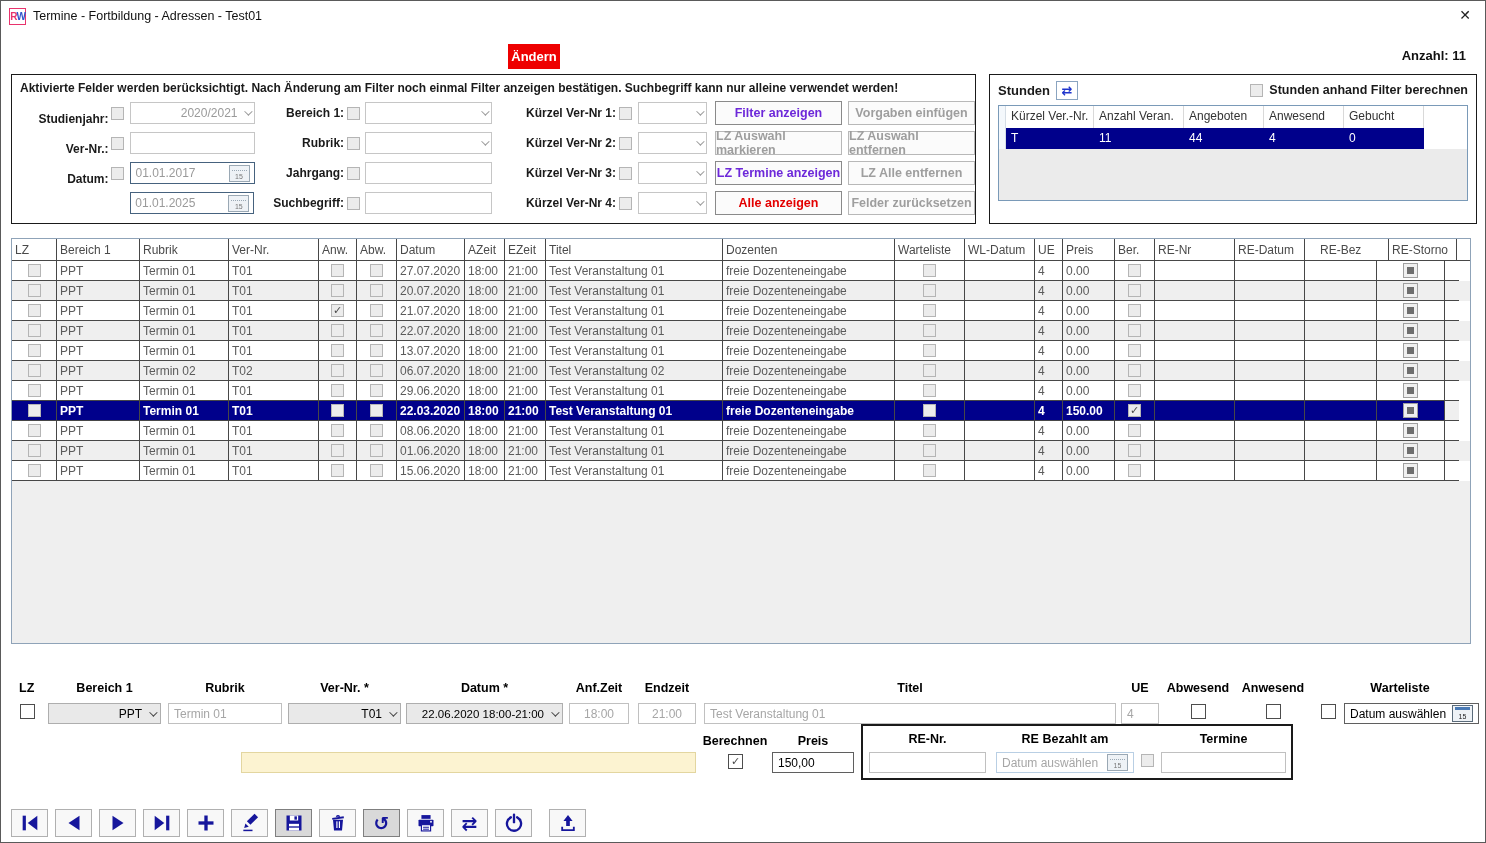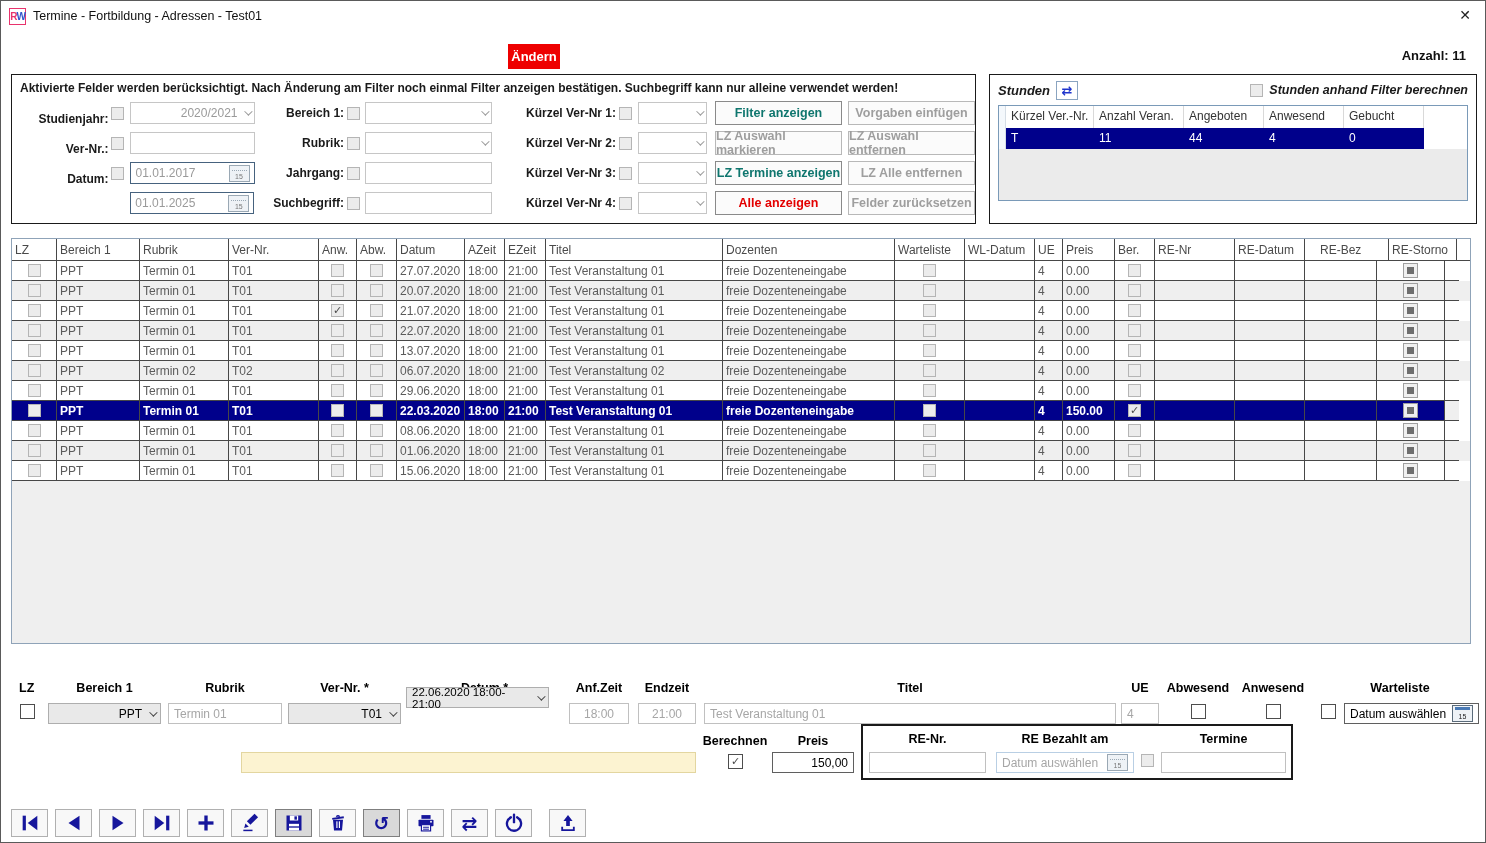--- a/index.html
+++ b/index.html
@@ -35,28 +35,28 @@
   .sel-fld{justify-content:flex-end;gap:6px;}
   .chev{width:6px;height:6px;border-right:1.5px solid #999;border-bottom:1.5px solid #999;transform:rotate(45deg) translateY(-2px);flex:none;}
   .chev.dark{border-color:#444;}
   .date-fld{border:1px solid #46627e;justify-content:space-between;}
   .cal{width:21px;height:17px;border:1px solid #9aa8b4;background:#eef2f6;position:relative;font-size:7px;color:#777;display:flex;align-items:flex-end;justify-content:center;line-height:1.1;flex:none;}
   .cal::before{content:"";position:absolute;top:1px;left:2px;right:2px;height:3px;border-bottom:1px dotted #9aa8b4;}
   .cal.blue{border-color:#5a6b7a;color:#222;}
   .cal.blue::before{border-bottom:none;background:#4a7ab5;}
   .fbtn{height:24px;border:1px solid #b8b8b8;background:#fbfbfb;display:flex;align-items:center;justify-content:center;font-weight:bold;font-size:12.5px;}
   .w127{width:127px;flex:none;}
-  .fbtn.primary{color:#0f766e;border-color:#8a8a8a;}
+  .fbtn.primary{color:#6d28d9;border-color:#8a8a8a;}
   .fbtn.muted{color:#9e9e9e;}
   .fbtn.danger{color:#e30000;border-color:#8a8a8a;}
   .ml6{margin-left:6px;} .ml5{margin-left:5px;} .ml8{margin-left:8px;}
   .w126{width:126px;} .w129{width:129px;} .w70{width:70px;}
   
   .stunden-panel{position:absolute;left:988px;top:73px;width:488px;height:150px;border:1px solid #1a1a1a;background:#fff;padding:4px 8px;}
-  .stunden-head{display:flex;align-items:center;height:22px;font-style:italic;}
+  .stunden-head{display:flex;align-items:center;height:22px;}
   .stunden-title{font-weight:bold;font-size:13px;}
   .refresh-box{width:22px;height:19px;border:1px solid #8aa4c0;margin-left:6px;display:flex;align-items:center;justify-content:center;color:#1f35cc;font-size:13px;font-weight:bold;}
   .stunden-cbwrap{margin-left:auto;display:flex;align-items:center;gap:6px;font-weight:bold;font-size:12.5px;}
   .stunden-table{margin-top:4px;border:1px solid #7a9ab8;height:96px;background:#ebebeb;overflow:hidden;}
   .st-row{display:flex;height:22px;background:#fff;}
   .st-row .gut{width:7px;background:#f4f8fc;border-right:1px solid #d5dde5;flex:none;}
   .st-cell{padding:3px 5px;color:#333;border-right:1px solid #d9d9d9;overflow:hidden;white-space:nowrap;}
   .st-data{background:#fff;height:21px;}
   .st-data .st-cell{background:#00008b;color:#fff;border-right:1px solid #00008b;}
   .st-data .fillc{background:#fff !important;border-right:none !important;}
@@ -74,21 +74,21 @@
   .td.extra,.th.extra{border-right:none;}
   .filler{height:162px;background:#efefef;}
   
   .form-area{position:absolute;left:0;top:672px;width:1486px;height:118px;}
   .flabel2{position:absolute;font-weight:bold;font-size:12.5px;color:#000;text-align:center;white-space:nowrap;}
   .inp{position:absolute;height:21px;border:1px solid #c0c0c0;background:#fff;display:flex;align-items:center;padding:0 5px;color:#a6a6a6;font-size:12px;}
   .inp.sel2{background:#e9e9e9;border-color:#aeaeae;color:#000;justify-content:flex-end;gap:7px;}
   .inp.center{justify-content:center;}
   .inp.dark{border-color:#5f5f5f;color:#000;}
   .inp.cream{background:#fcf3d1;border-color:#e3d6a0;}
-  .inp.right{justify-content:flex-end;color:#000;border-color:#5f5f5f;}
+  .inp.right{justify-content:flex-start;color:#000;border-color:#5f5f5f;}
   .groupbox{position:absolute;left:860px;top:51px;width:432px;height:56px;border:2px solid #1a1a1a;}
   
   .toolbar{position:absolute;left:10px;top:808px;display:flex;align-items:center;}
   .tbtn{width:37px;height:28px;border:1px solid #b0b0b0;background:#f8f8f8;margin-right:7px;display:flex;align-items:center;justify-content:center;color:#16169c;}
   .tbtn.pressed{background:#d9d9d9;border-color:#7f7f7f;}
   .tbtn svg{display:block;}
   .tbtn .glyph{font-size:19px;font-weight:bold;line-height:1;}
   .tb-gap{width:10px;}
   .tb-note{display:flex;align-items:center;gap:7px;margin-left:8px;}
   .tb-note .txt{color:#e8000d;font-weight:bold;font-size:12.5px;white-space:nowrap;}
@@ -660,21 +660,21 @@
         <span>Termin 01</span>
       </div>
 
     <div class="flabel2" style="left:287px;width:113px;top:8px;">Ver-Nr. *</div>
     <div class="inp sel2" style="left:287px;width:113px;top:30px;">
         <span>T01</span>
         <span class="chev dark"></span>
       </div>
 
     <div class="flabel2" style="left:405px;width:157px;top:8px;">Datum *</div>
-    <div class="inp sel2" style="left:405px;width:143px;top:14px;font-size:11.5px;">
+    <div class="inp sel2" style="left:405px;width:157px;top:30px;font-size:11.5px;">
         <span>22.06.2020 18:00-21:00</span>
         <span class="chev dark"></span>
       </div>
 
     <div class="flabel2" style="left:568px;width:60px;top:8px;">Anf.Zeit</div>
     <div class="inp center" style="left:568px;width:60px;top:30px;">
         <span>18:00</span>
       </div>
 
     <div class="flabel2" style="left:637px;width:58px;top:8px;">Endzeit</div>

